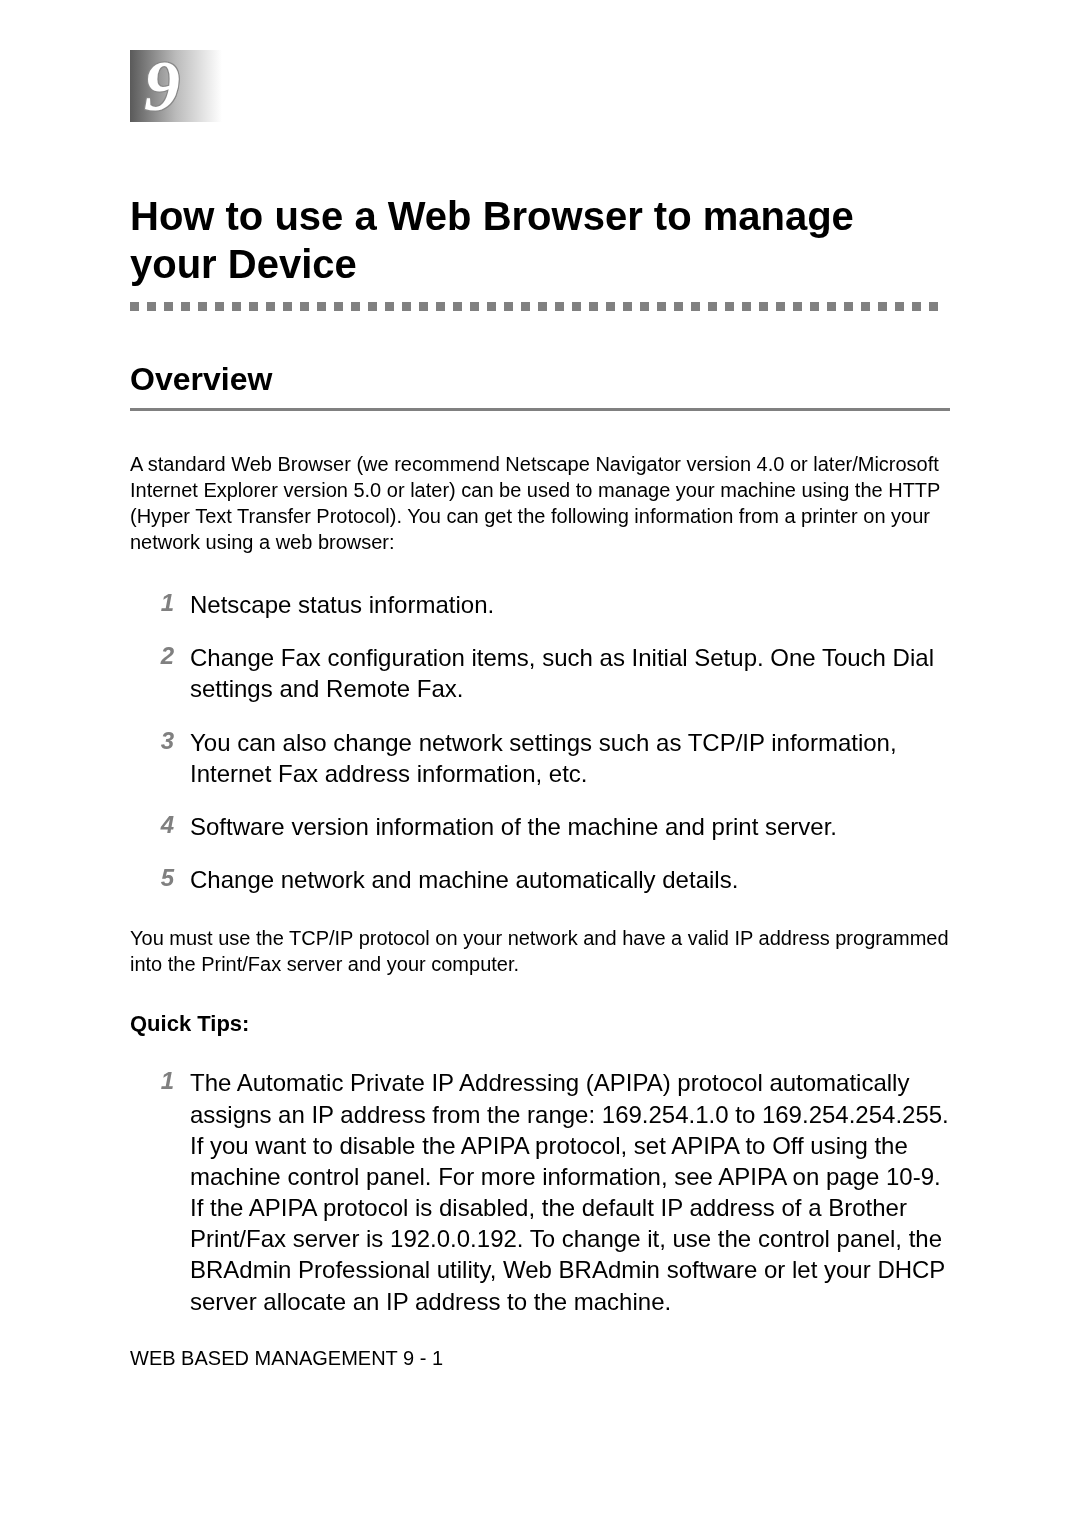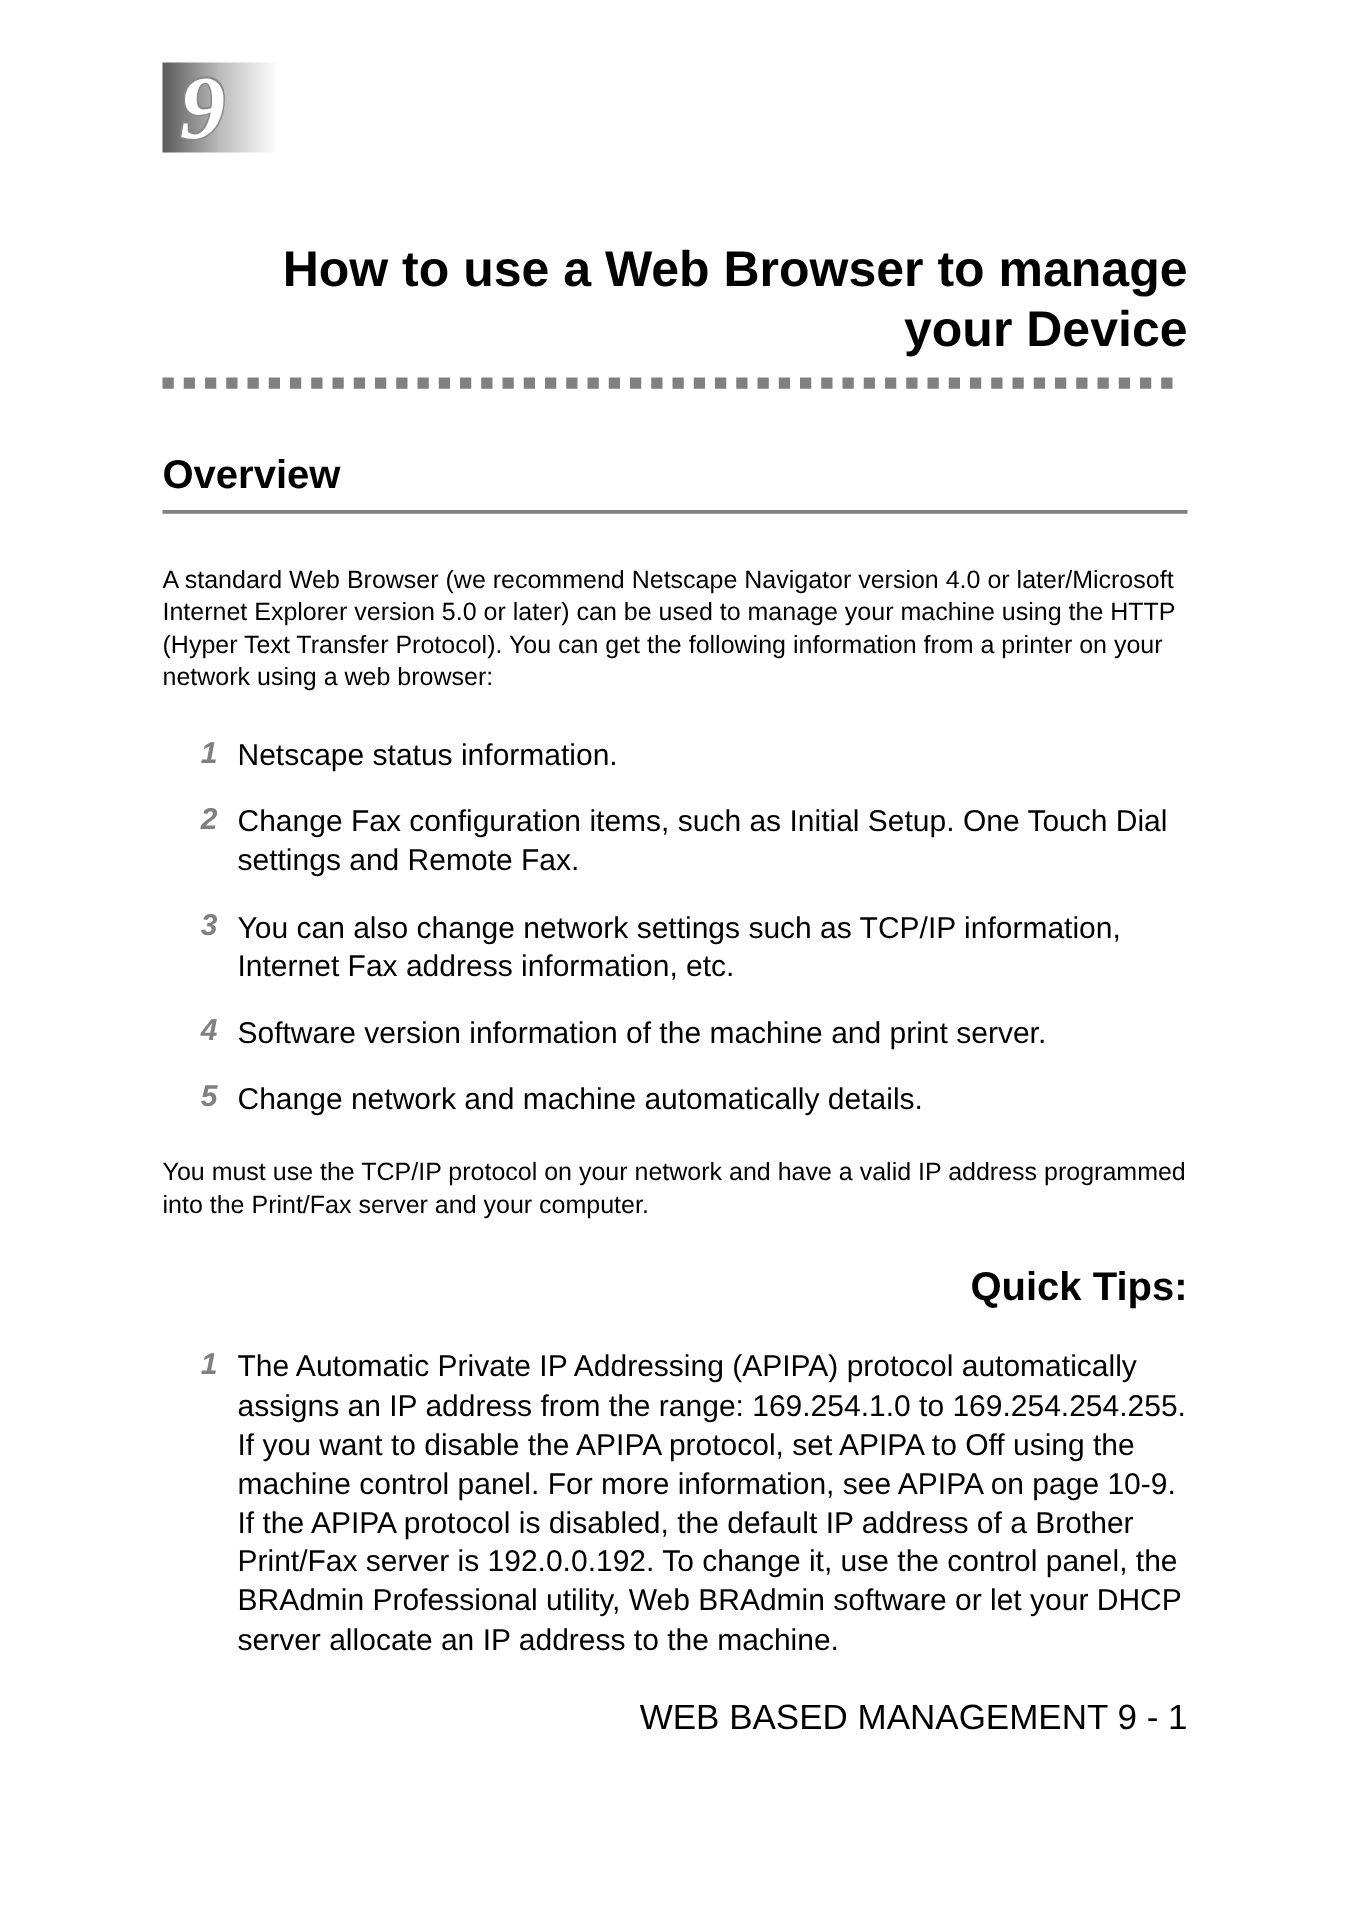--- a/index.html
+++ b/index.html
@@ -44,21 +44,20 @@
       font-size: 48px;
       color: #000000;
     }
     .section-heading {
       font-family: Arial, Helvetica, sans-serif;
       font-weight: bold;
       font-size: 40px;
       color: #000000;
       margin-bottom: 14px;
       line-height: 1.2;
-      text-align: right;
     }
     .dotted-separator {
       display: flex;
       gap: 8px;
       margin-bottom: 50px;
     }
     .dotted-separator span {
       width: 9px;
       height: 9px;
       background: #808080;
@@ -103,30 +102,29 @@
     }
     .list-text {
       font-family: Arial, Helvetica, sans-serif;
       font-size: 24px;
       line-height: 1.3;
       flex: 1;
     }
     .quick-tips-heading {
       font-family: Arial, Helvetica, sans-serif;
       font-weight: bold;
-      font-size: 32px;
+      font-size: 22px;
       margin-bottom: 30px;
-      text-align: right;
     }
     .italic-ref {
     }
     .page-footer {
-      text-align: right;
-      font-family: Arial, Helvetica, sans-serif;
-      font-size: 28px;
+      text-align: left;
+      font-family: Arial, Helvetica, sans-serif;
+      font-size: 20px;
       margin-top: 23px;
     }
   </style>
 </head>
 <body>
 
 <div class="chapter-header">
   <div class="chapter-badge">
     <span class="chapter-number">9</span>
   </div>

